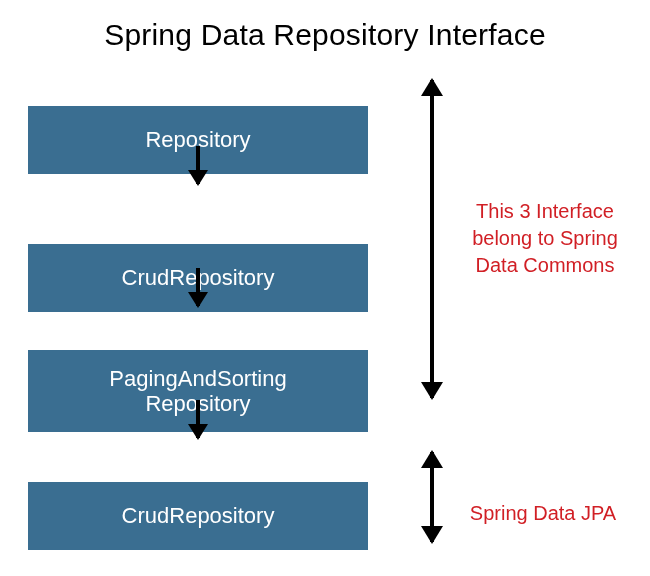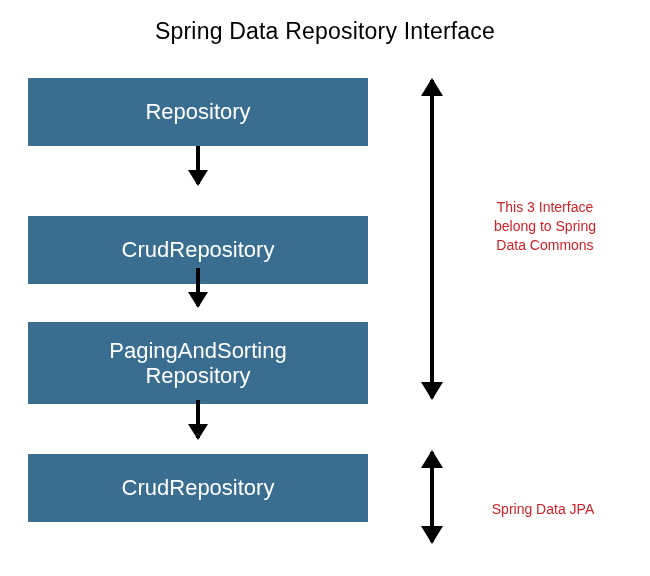--- a/index.html
+++ b/index.html
@@ -11,40 +11,41 @@
     font-family: "Myriad Pro", "Segoe UI", "Helvetica Neue", Arial, sans-serif;
     position: relative;
     overflow: hidden;
   }
   .title {
     position: absolute;
     top: 18px;
     left: 0;
     width: 650px;
     text-align: center;
-    font-size: 23px;
+    font-size: 30px;
     font-weight: 400;
     color: #000;
     letter-spacing: 0.2px;
   }
   .box {
     position: absolute;
     left: 28px;
     width: 340px;
     height: 68px;
     background: #3A6E91;
     color: #ffffff;
     font-size: 22px;
     line-height: 1.15;
     display: flex;
     align-items: center;
     justify-content: center;
     text-align: center;
     padding: 8px 6px;
     box-sizing: border-box;
+    margin-top: 28px;
   }
   .box.tall {
     height: 82px;
   }
   .arrow-down {
     position: absolute;
     left: 196px; 
     width: 4px;
     background: #000;
   }
@@ -78,21 +79,21 @@
     top: -2px;
     border-bottom: 18px solid #000;
   }
   .dbl-arrow::after {
     bottom: -2px;
     border-top: 18px solid #000;
   }
   .annot {
     position: absolute;
     color: #D11F25;
-    font-size: 14px;
+    font-size: 20px;
     line-height: 1.35;
     text-align: center;
   }
 </style>
 </head>
 <body>
 
 <div class="title">Spring Data Repository Interface</div>
 
 <div class="box" style="top:78px">Repository</div>

